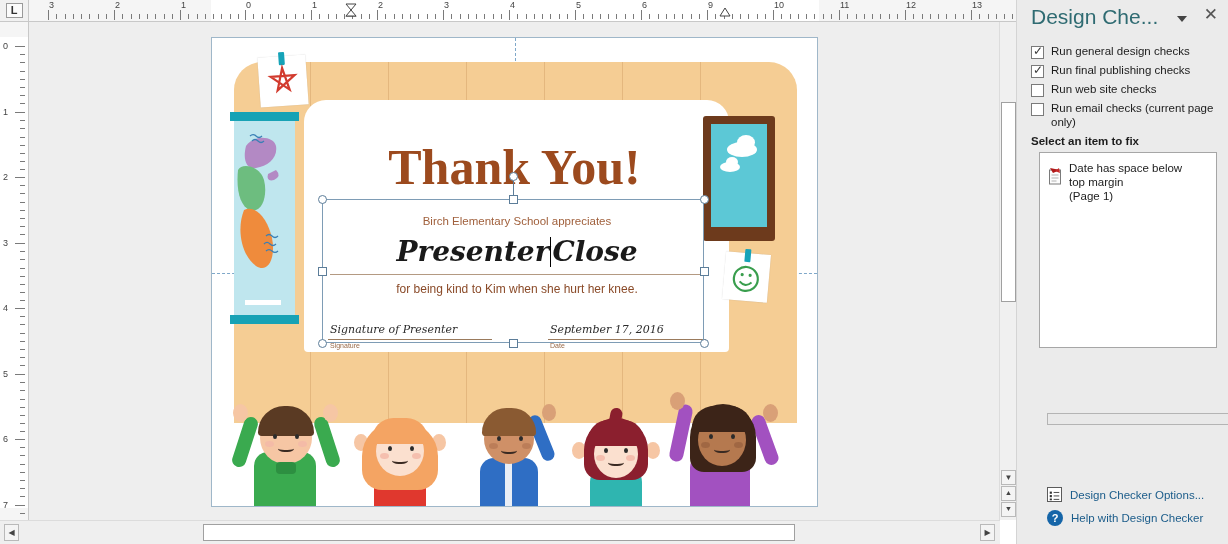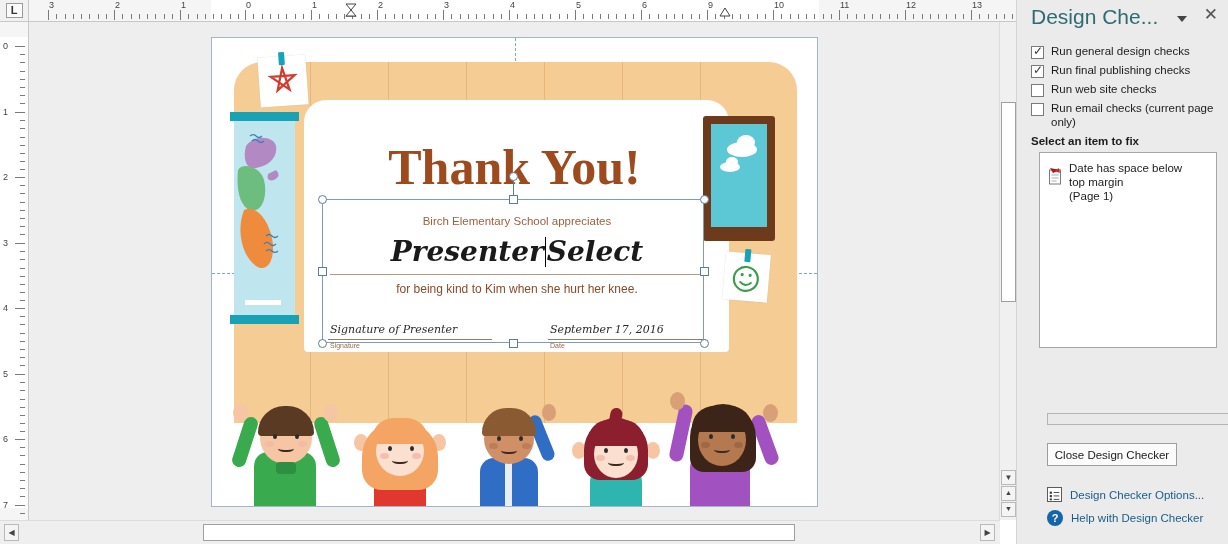--- a/index.html
+++ b/index.html
@@ -588,21 +588,21 @@
             <div class="eye" style="left:67px; top:50px;"></div>
             <div class="cheek" style="left:37px; top:58px; background:#9c6441;"></div>
             <div class="cheek" style="left:70px; top:58px; background:#9c6441;"></div>
             <div class="smile" style="left:50px; top:60px;"></div>
           </div>
         </div>
 
         <div class="title">Thank You!</div>
         <div class="subline">Birch Elementary School appreciates</div>
         <div class="name">
-          <span>Presenter</span><span class="caret"></span><span>Select</span>
+          <span>Presenter</span><span class="caret"></span><span>Close</span>
         </div>
         <div class="nameline"></div>
         <div class="reason">for being kind to Kim when she hurt her knee.</div>
 
         <div class="sigrow">
           <div class="sig-text" style="left:6px; top:0;">Signature of Presenter</div>
           <div class="sig-rule" style="left:4px; top:16px; width:164px;"></div>
           <div class="sig-cap" style="left:6px; top:19px;">Signature</div>
 
           <div class="sig-text" style="left:226px; top:0;">September 17, 2016</div>
@@ -677,21 +677,20 @@
         <div class="txt">
           <div>Date has space below</div>
           <div>top margin</div>
           <div>(Page 1)</div>
         </div>
       </div>
     </div>
 
     <div class="progress"></div>
 
-    <div class="close-btn">Close Design Checker</div>
 
     <div class="link-row" style="top:487px;">
       <div class="opt-icon">
         <svg viewBox="0 0 15 15" width="13" height="13">
           <rect x="2" y="3" width="2.5" height="2.5" fill="#333"></rect>
           <rect x="2" y="7" width="2.5" height="2.5" fill="#333"></rect>
           <rect x="2" y="11" width="2.5" height="2" fill="#333"></rect>
           <line x1="6.5" y1="4" x2="13" y2="4" stroke="#333" stroke-width="1"></line>
           <line x1="6.5" y1="8" x2="13" y2="8" stroke="#333" stroke-width="1"></line>
           <line x1="6.5" y1="12" x2="13" y2="12" stroke="#333" stroke-width="1"></line>

